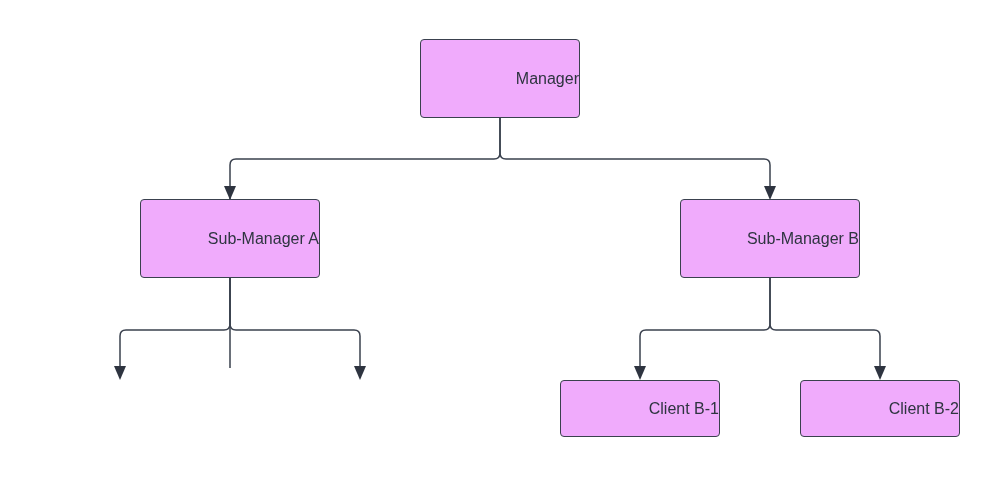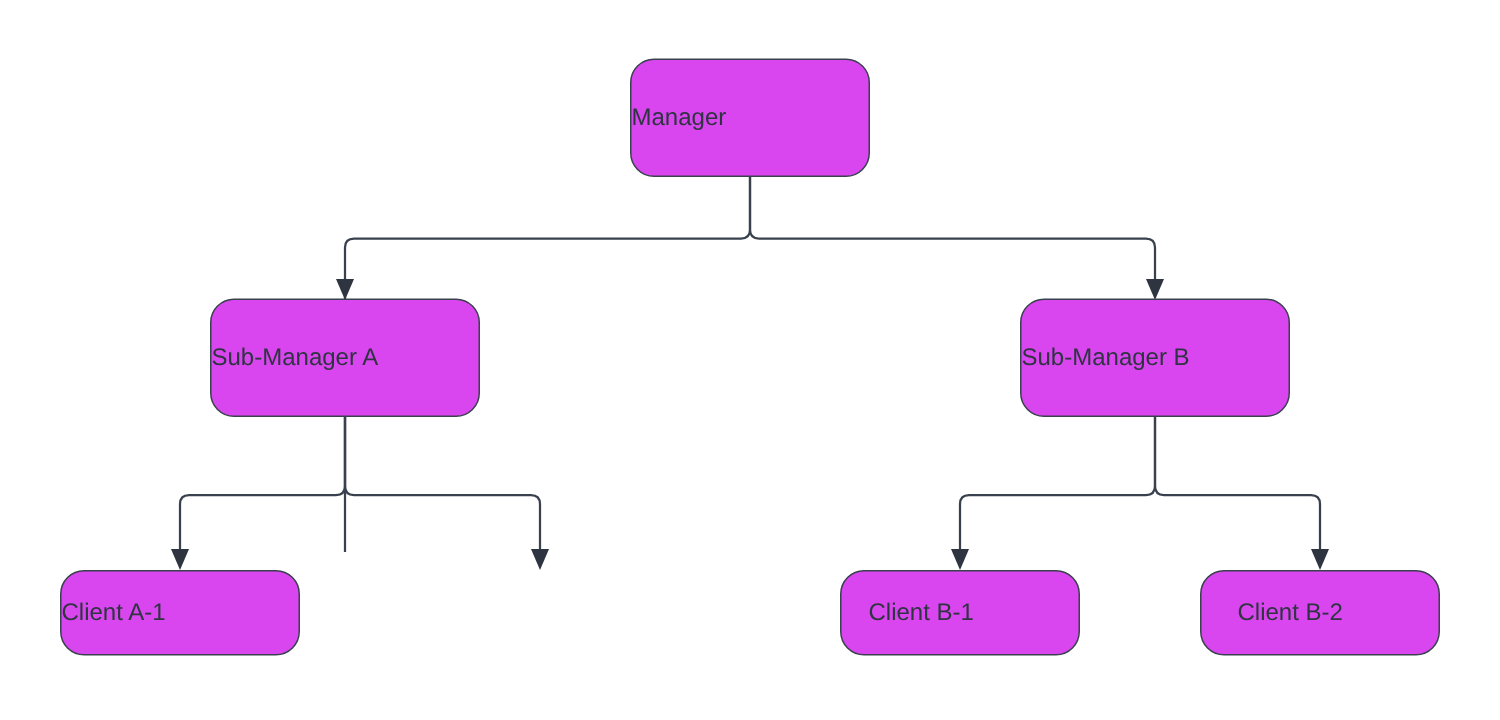--- a/index.html
+++ b/index.html
@@ -26,26 +26,26 @@
     fill: none;
     stroke-width: 1.5;
     stroke-linecap: butt;
   }
   .edge polygon {
     stroke: none;
   }
   .node {
     position: absolute;
     box-sizing: border-box;
-    background: #d946ef;
+    background: #f0abfc;
     border: 1.5px solid #3a414e;
-    border-radius: 16px;
+    border-radius: 4px;
     display: flex;
     align-items: center;
-    justify-content: flex-start;
+    justify-content: flex-end;
     cursor: default;
   }
   .node .label {
     color: #2e3440;
     font-size: 16px;
     line-height: 1.2;
     white-space: nowrap;
     text-align: center;
   }
   .n-manager { left: 420px; top: 39px;  width: 160px; height: 79px; }
@@ -99,23 +99,20 @@
   </div>
 
   <div class="node n-sma">
     <span class="label">Sub-Manager A</span>
   </div>
 
   <div class="node n-smb">
     <span class="label">Sub-Manager B</span>
   </div>
 
-  <div class="node n-ca1">
-    <span class="label">Client A-1</span>
-  </div>
 
 
   <div class="node n-cb1">
     <span class="label">Client B-1</span>
   </div>
 
   <div class="node n-cb2">
     <span class="label">Client B-2</span>
   </div>
 

